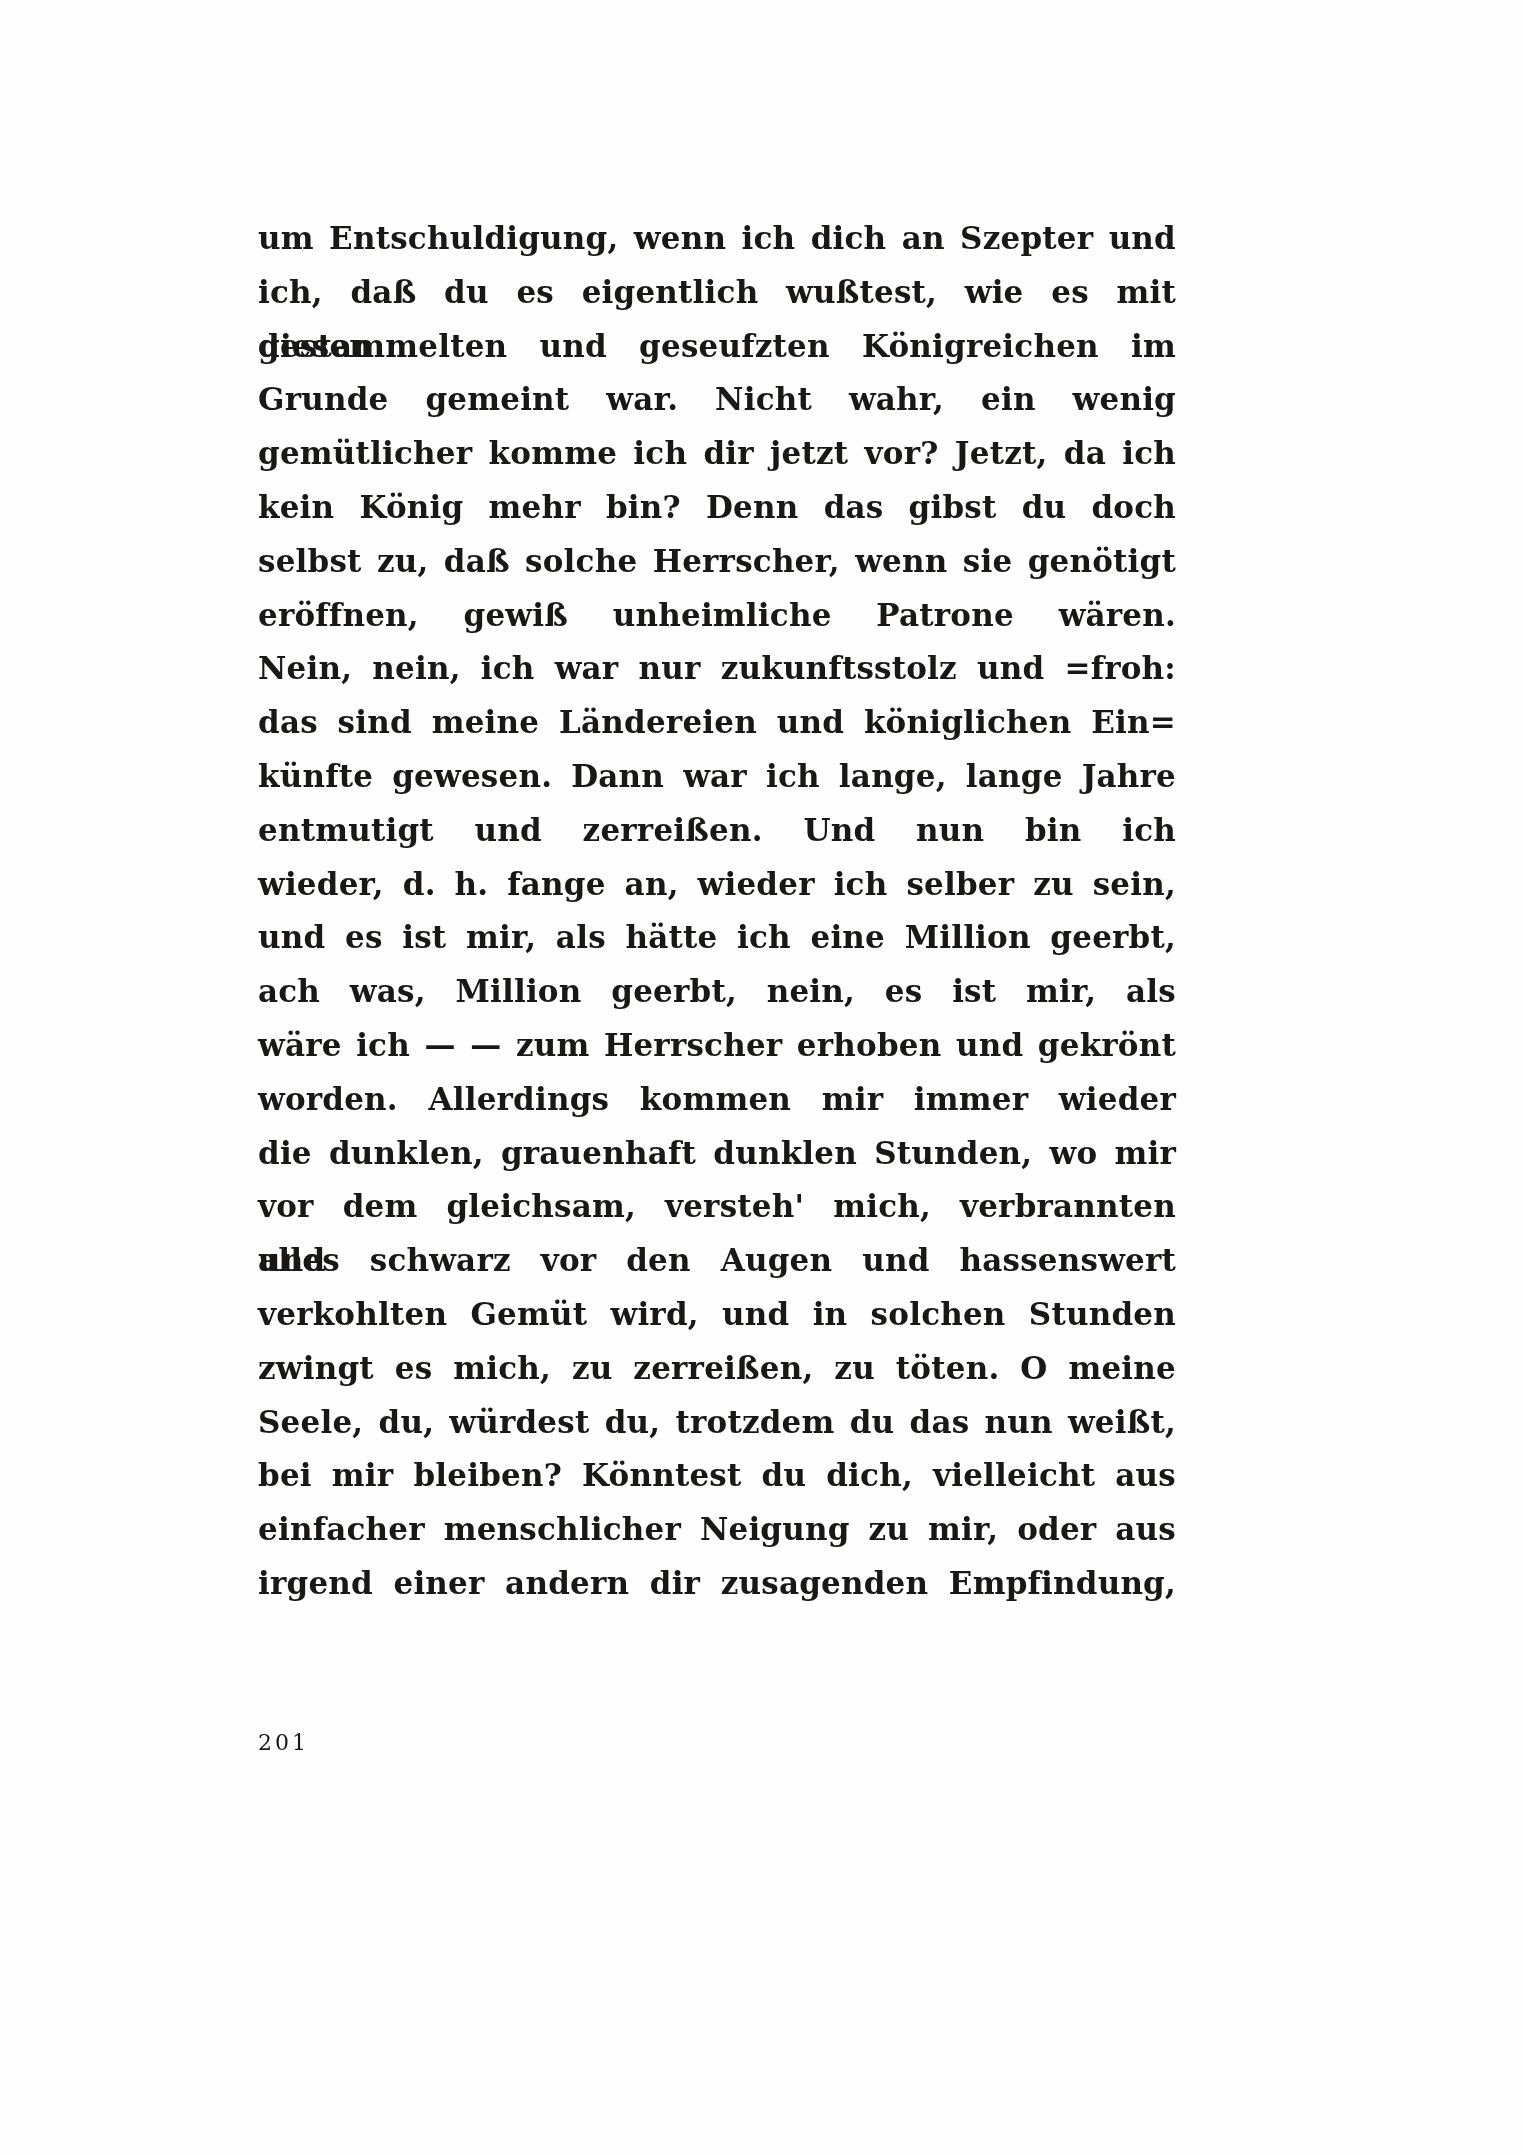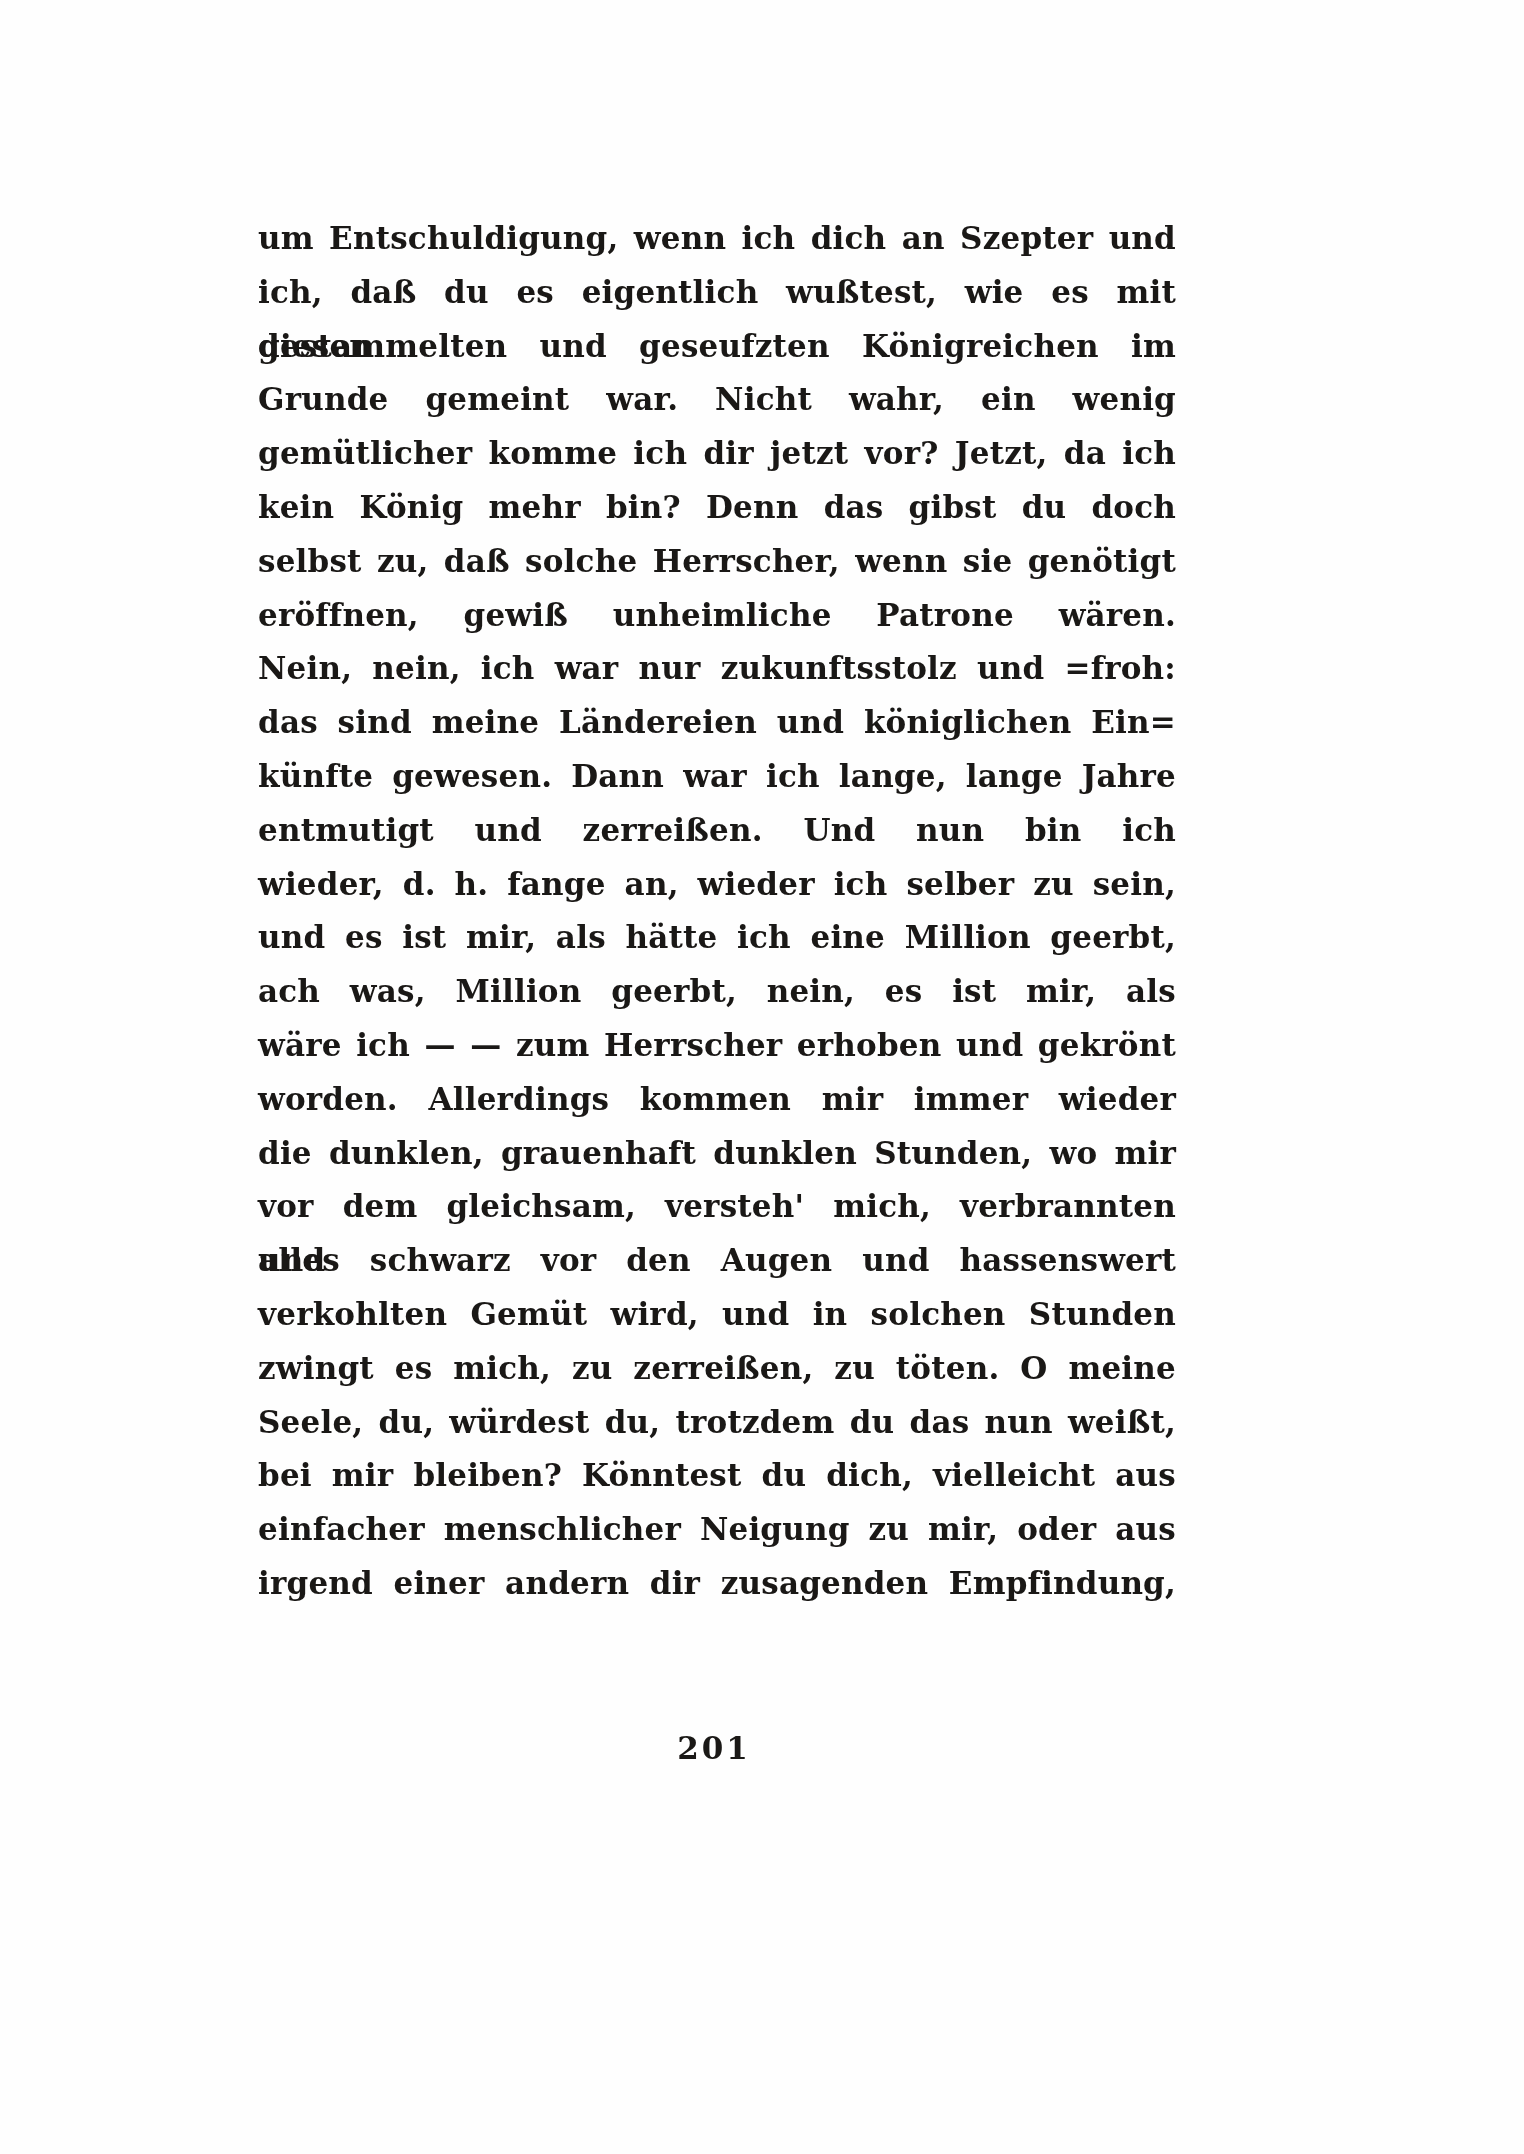--- a/index.html
+++ b/index.html
@@ -40,23 +40,23 @@
     letter-spacing: 0.2px;
     word-spacing: 2px;
     white-space: normal;
     overflow: visible;
   }
   .page-number {
     position: absolute;
     left: 258px;
     top: 1730px;
     width: 912px;
-    text-align: center;
-    font-size: 31px;
-    font-weight: bold;
+    text-align: left;
+    font-size: 22px;
+    font-weight: normal;
     letter-spacing: 3px;
     color: var(--ink);
   }
 </style>
 </head>
 <body>
 
 <div class="page">
   <div class="text-block">
       <div class="text-line">um Entschuldigung, wenn ich dich an Szepter und</div>

